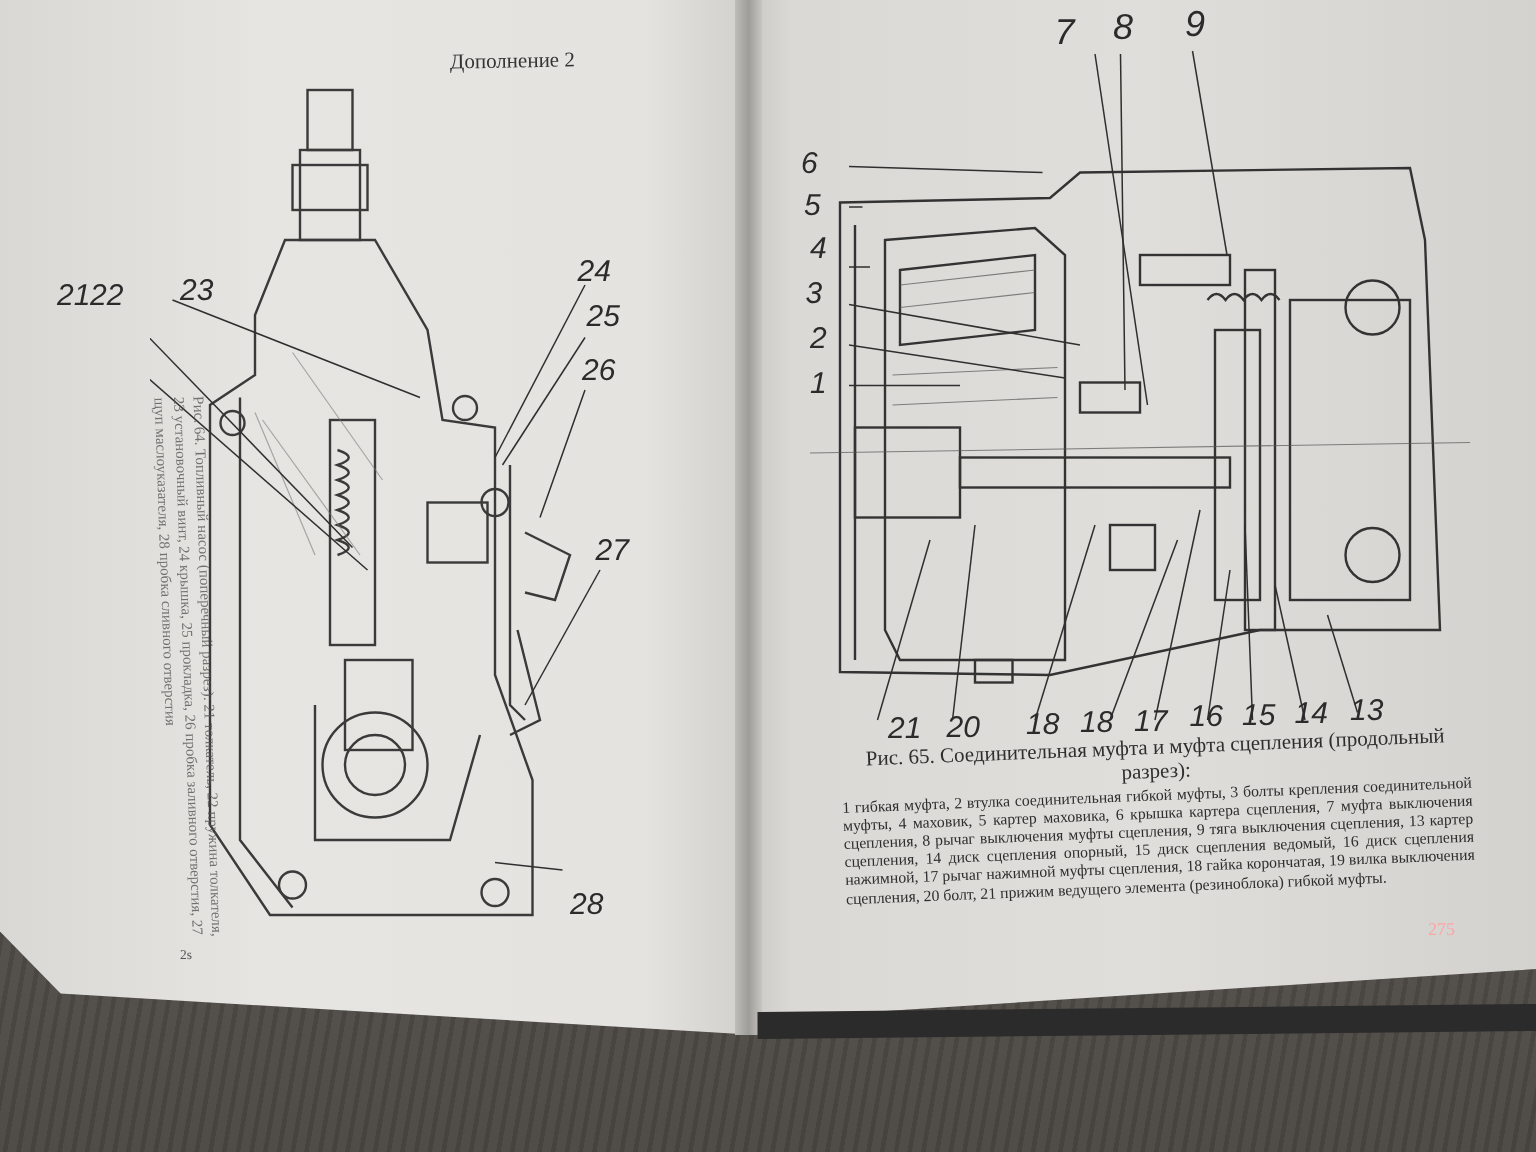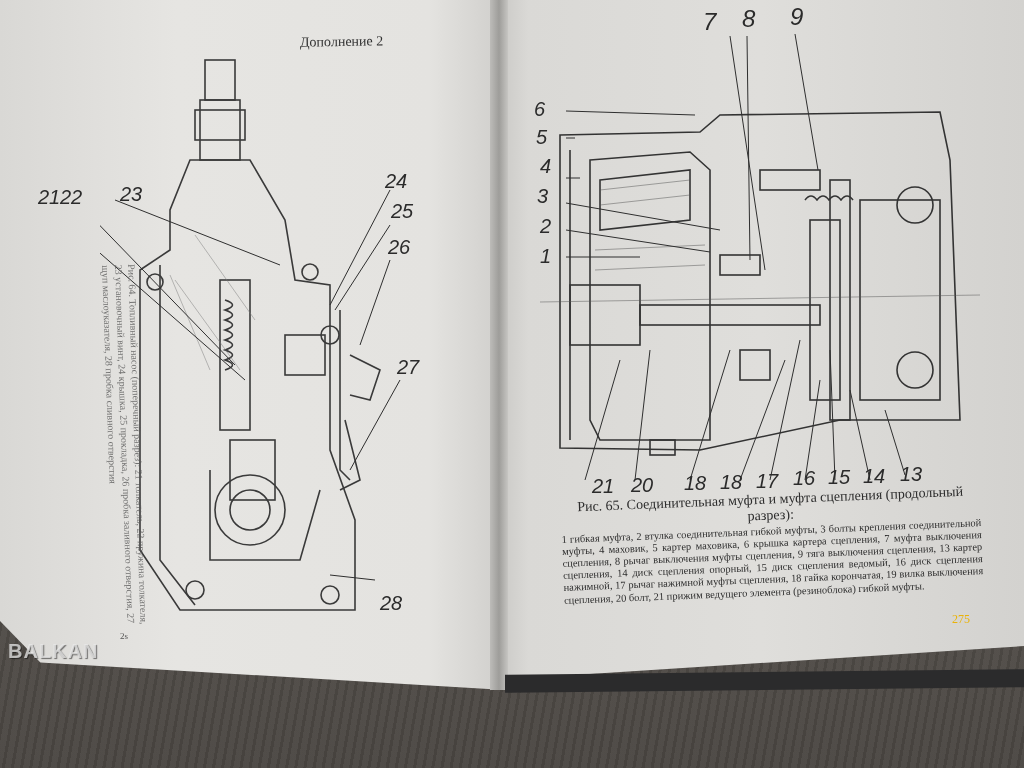--- a/index.html
+++ b/index.html
@@ -45,21 +45,21 @@
     position:absolute; left:560px; top:500px; width:420px; font-size:12.5px;
     color:#2e2e2e; transform:rotate(-2.3deg); transform-origin:left top; line-height:1.15;
   }
   .caption-right .title { font-size:14px; text-align:center; margin-bottom:2px; }
   .caption-right .body { font-size:10.5px; text-align:justify; }
   .caption-left {
     position:absolute; left:-60px; top:430px; width:370px; font-size:10px; color:#555;
     transform:rotate(88deg); transform-origin:center; line-height:1.3; opacity:0.8;
   }
   .pagenum {
-    position:absolute; left:952px; top:612px; font-size:12px; color:#eab308;
+    position:absolute; left:952px; top:612px; font-size:12px; color:#fca5a5;
   }
   .sig {
     position:absolute; left:120px; top:631px; font-size:9px; color:#555;
   }
   .watermark {
     position:absolute; left:8px; top:640px; font-family:"Liberation Sans", sans-serif;
     color:rgba(235,235,235,0.75); text-shadow:1px 1px 1px rgba(0,0,0,0.5);
   }
   .watermark .w1 { font-size:20px; font-weight:bold; letter-spacing:1px; }
   .watermark .w2 { font-size:54px; line-height:48px; letter-spacing:1px; }
@@ -199,14 +199,13 @@
 <span class="lbl" style="left:900px;top:463px">13</span>
 
 <div class="caption-right">
   <div class="title">Рис. 65. Соединительная муфта и муфта сцепления (продольный разрез):</div>
   <div class="body">1 гибкая муфта, 2 втулка соединительная гибкой муфты, 3 болты крепления соединительной муфты, 4 маховик, 5 картер маховика, 6 крышка картера сцепления, 7 муфта выключения сцепления, 8 рычаг выключения муфты сцепления, 9 тяга выключения сцепления, 13 картер сцепления, 14 диск сцепления опорный, 15 диск сцепления ведомый, 16 диск сцепления нажимной, 17 рычаг нажимной муфты сцепления, 18 гайка корончатая, 19 вилка выключения сцепления, 20 болт, 21 прижим ведущего элемента (резиноблока) гибкой муфты.</div>
 </div>
 
 <span class="pagenum">275</span>
 
 <div class="watermark">
-  <div class="w1">BALKAN</div>
 </div>
 
 </body></html>

